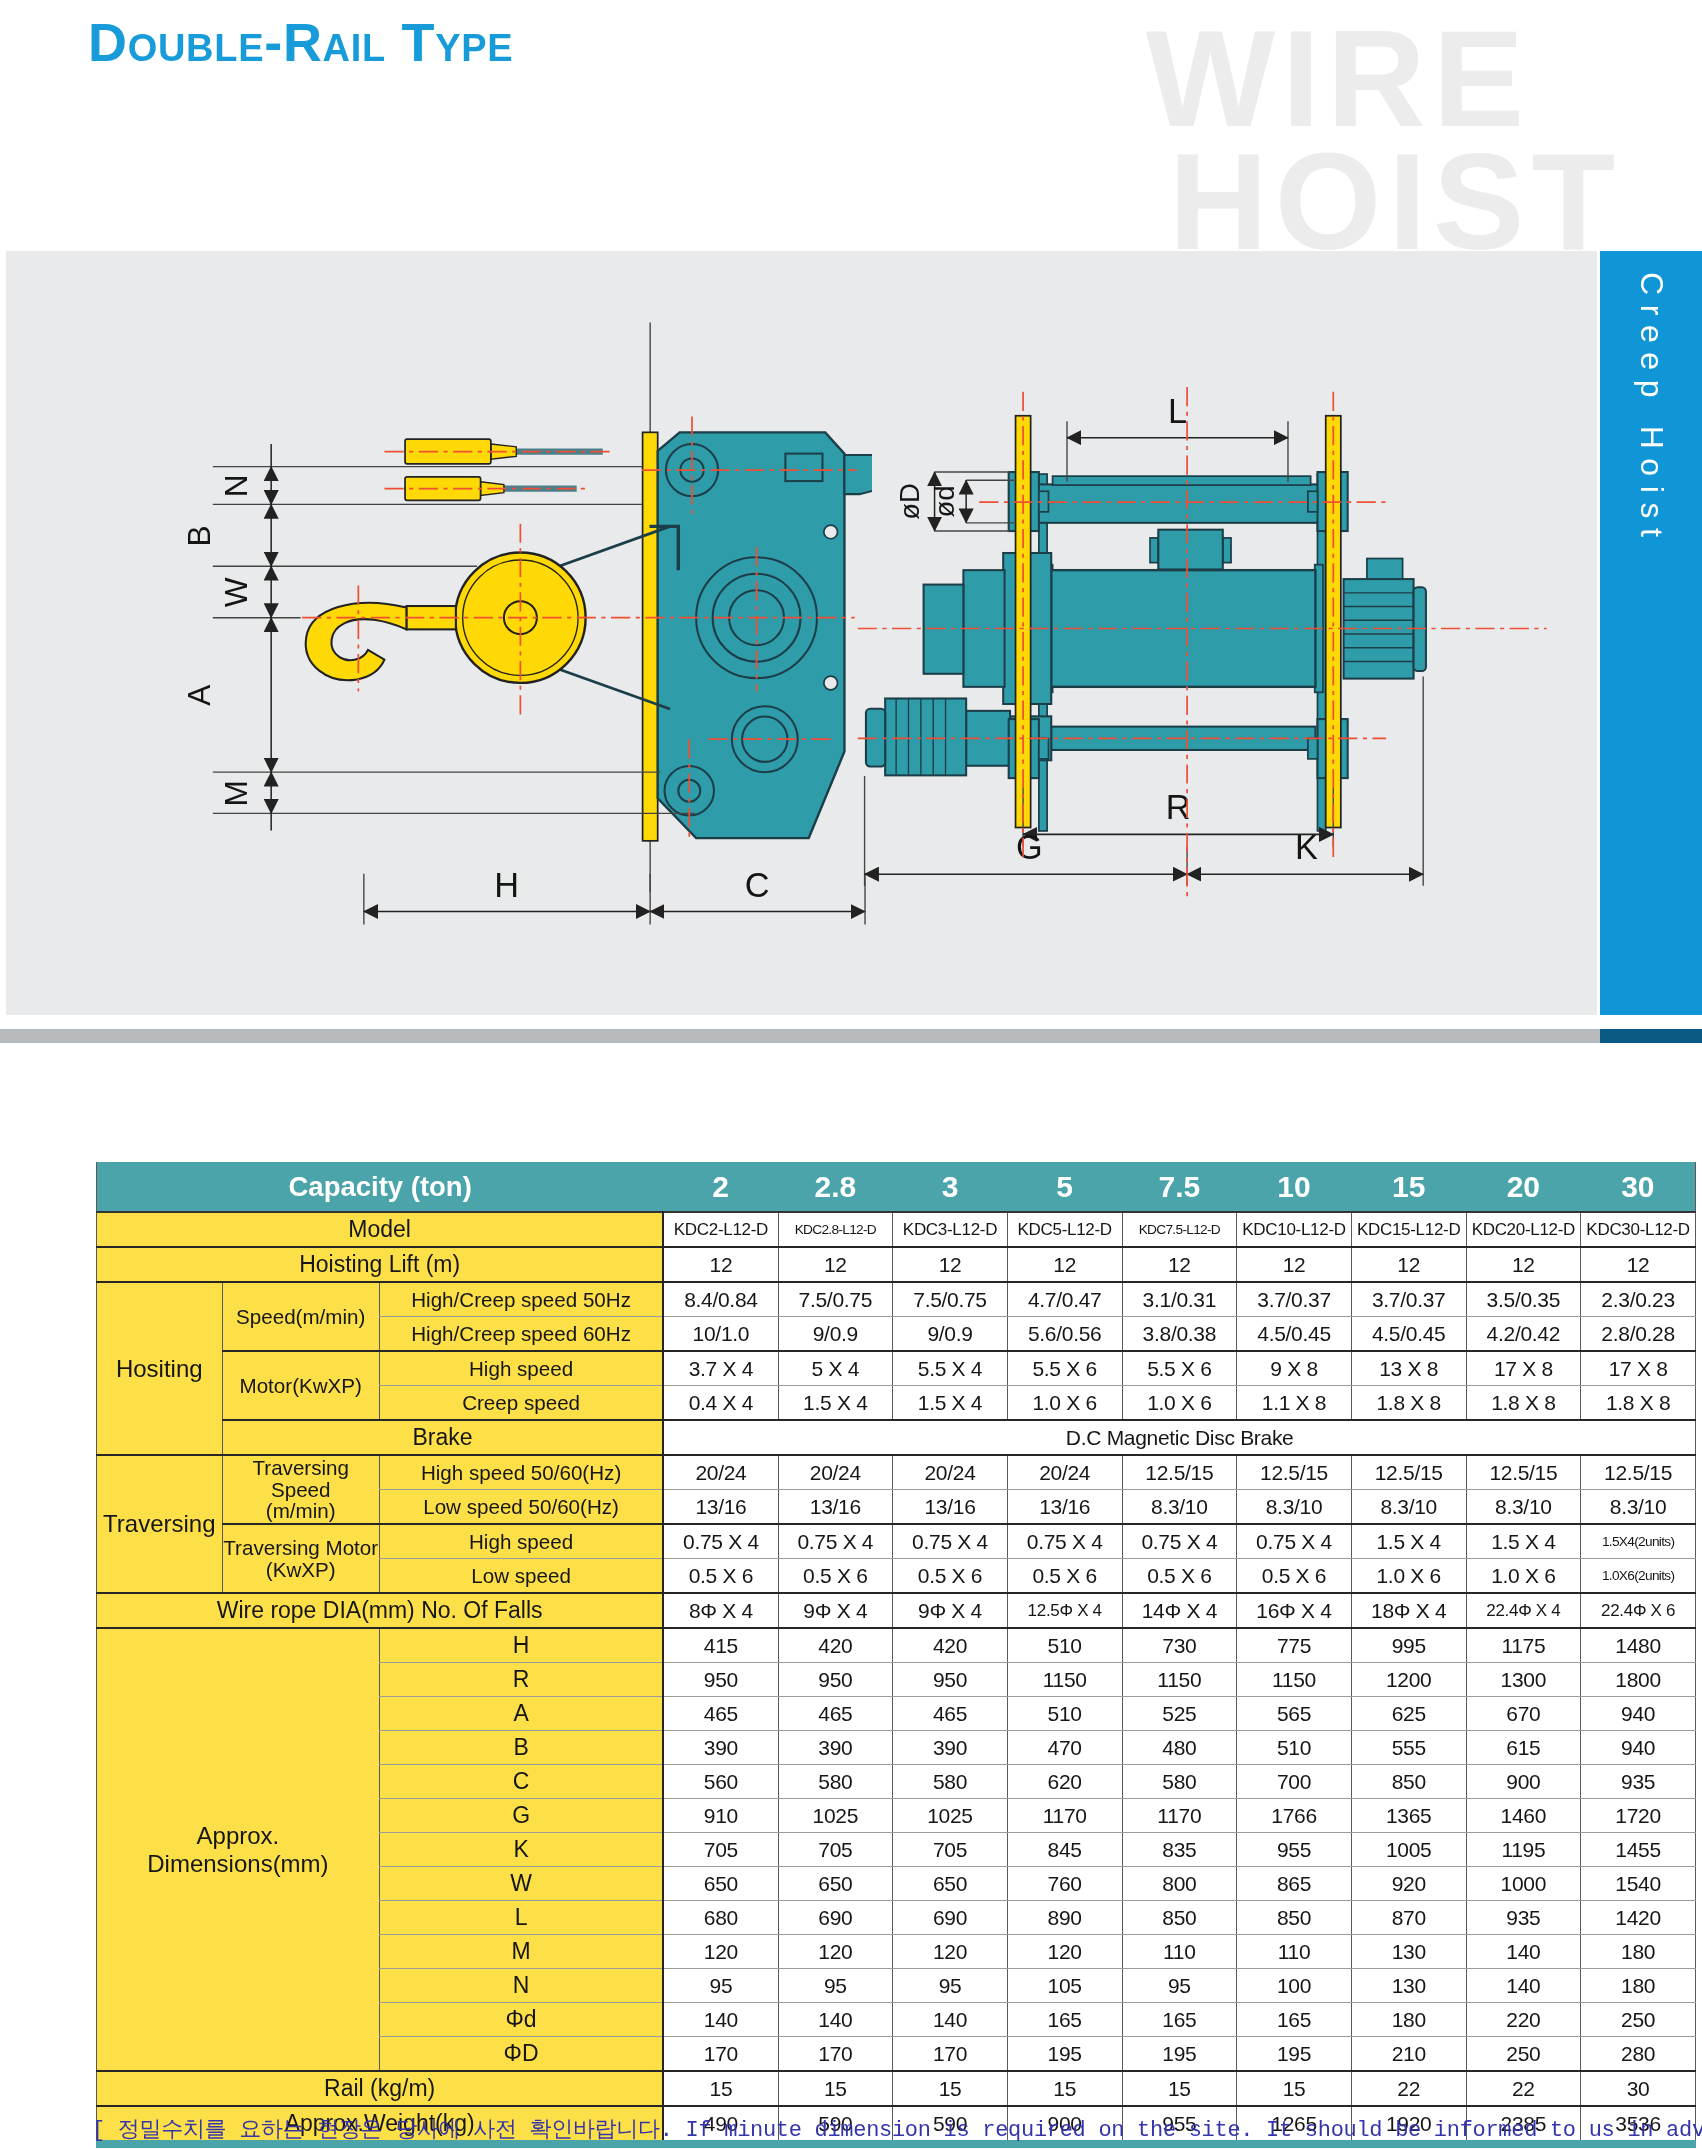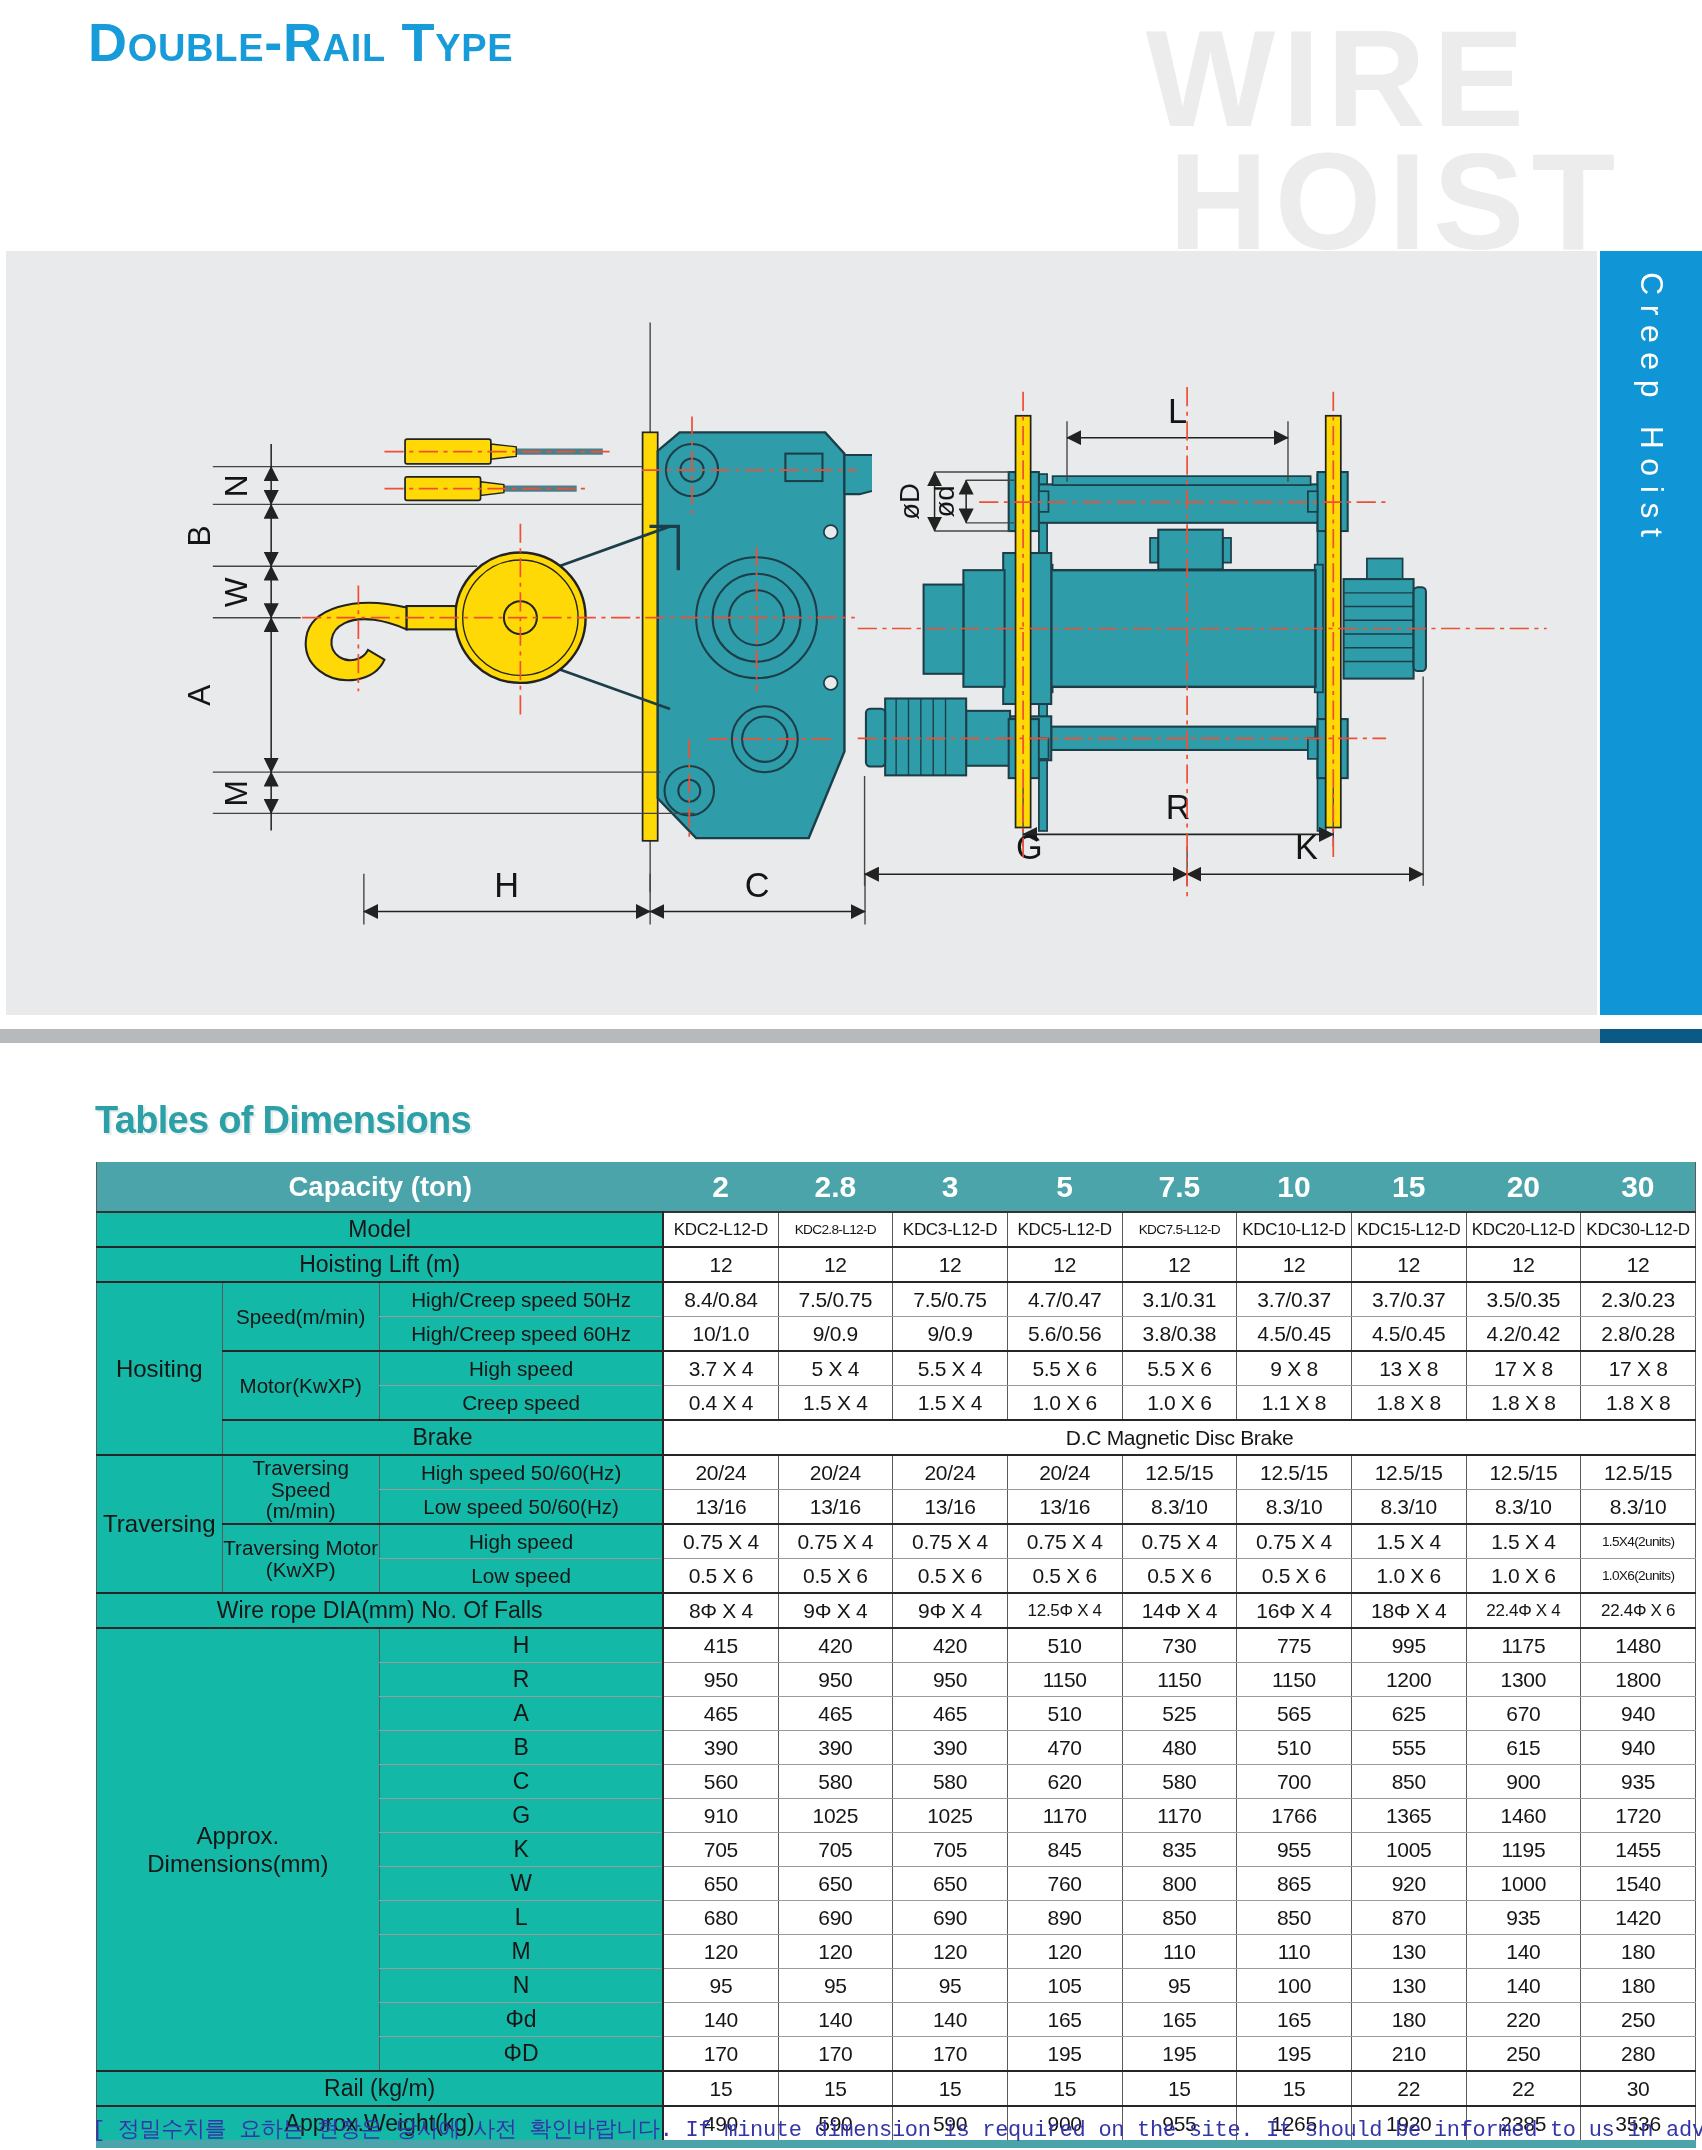--- a/index.html
+++ b/index.html
@@ -36,21 +36,21 @@
              border-collapse:collapse;table-layout:fixed;
              border-left:1.4px solid #5a5a5a;border-right:1.4px solid #5a5a5a;
              border-bottom:8.2px solid #4aa4a9;}
   table.dims thead th{background:#4aa4a9;color:#fff;border:none;height:49px;padding:0;
                       font-weight:700;}
   th.cap{font-size:27.5px;}
   th.capnum{font-size:30px;}
   thead tr{border-bottom:2.1px solid #333;}
   tbody td{height:33px;text-align:center;vertical-align:middle;padding:0;
            border-left:1.4px solid #5a5a5a;border-bottom:1.4px solid #9b9b9b;color:#161616;}
-  td.lbl{background:#14b8a6;font-size:20.6px;}
+  td.lbl{background:#fde047;font-size:20.6px;}
   td.g{font-size:24px;margin-left:36px;}
   td.s{font-size:20.6px;white-space:pre-line;line-height:1.05;}
   td.f{font-size:23px;}
   td.dim{font-size:23px;}
   td.val{font-size:21px;letter-spacing:-0.3px;background:#ffffff;}
   td.val.sm{font-size:17px;}
   td.val.xs{font-size:13.7px;letter-spacing:-0.7px;}
   td.first{border-left:2.7px solid #262626;}
   tr.sec{border-bottom:2.7px solid #262626;}
   tbody td.g{white-space:pre-line;line-height:1.15;}
@@ -279,21 +279,20 @@
       <line x1="498" y1="48" x2="498" y2="792"></line>
     </g>
   </svg>
 
   <div class="sidebar">
     <span class="sidebar-text">Creep Hoist</span>
   </div>
   <div class="divider"></div>
   <div class="divider-dark"></div>
 
-  <h3 class="heading">Tables of Dimensions</h3>
 
   <table class="dims">
     <colgroup>
       <col style="width:115px">
         <col style="width:144px">
         <col style="width:260px">
       <col span="9" style="width:105px">
     </colgroup>
     <thead>
       <tr>

